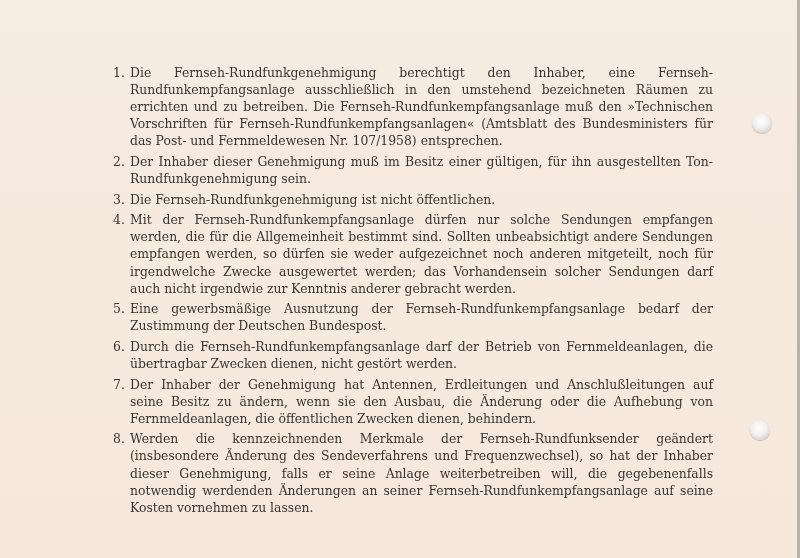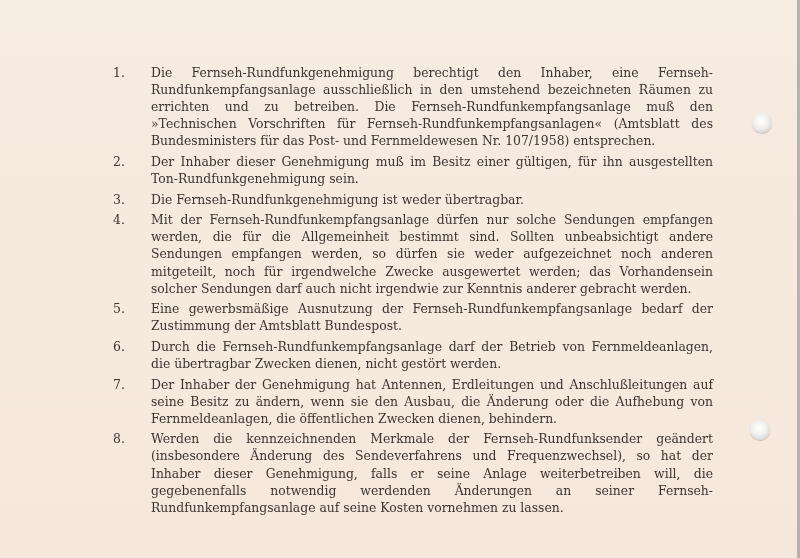--- a/index.html
+++ b/index.html
@@ -23,50 +23,50 @@
   }
   .list {
     position: absolute; left: 113px; top: 64px; width: 600px;
     margin: 0; padding: 0; list-style: none;
     font-family: "DejaVu Serif", serif;
     font-size: 12.4px; line-height: 17.1px;
     color: #3b3431;
   }
   .item { display: flex; margin-bottom: 3.5px; }
   .num { width: 17px; flex: none; }
-  .text { flex: 1; text-align: justify; margin-left: 21px; }
+  .text { flex: 1; text-align: justify; }
 </style>
 </head>
 <body>
 
 <div class="page">
   <div class="edge-right"></div>
   <div class="hole" style="left:752px; top:113px;"></div>
   <div class="hole" style="left:750px; top:420px;"></div>
 
   <ol class="list">
     <li class="item">
       <span class="num">1.</span>
       <span class="text">Die Fernseh-Rundfunkgenehmigung berechtigt den Inhaber, eine Fernseh-Rundfunkempfangsanlage ausschließlich in den umstehend bezeichneten Räumen zu errichten und zu betreiben. Die Fernseh-Rundfunkempfangsanlage muß den »Technischen Vorschriften für Fernseh-Rundfunkempfangsanlagen« (Amtsblatt des Bundesministers für das Post- und Fernmeldewesen Nr. 107/1958) entsprechen.</span>
     </li>
     <li class="item">
       <span class="num">2.</span>
       <span class="text">Der Inhaber dieser Genehmigung muß im Besitz einer gültigen, für ihn ausgestellten Ton-Rundfunkgenehmigung sein.</span>
     </li>
     <li class="item">
       <span class="num">3.</span>
-      <span class="text">Die Fernseh-Rundfunkgenehmigung ist weder übertragbar.</span>
+      <span class="text">Die Fernseh-Rundfunkgenehmigung ist nicht öffentlichen.</span>
     </li>
     <li class="item">
       <span class="num">4.</span>
       <span class="text">Mit der Fernseh-Rundfunkempfangsanlage dürfen nur solche Sendungen empfangen werden, die für die Allgemeinheit bestimmt sind. Sollten unbeabsichtigt andere Sendungen empfangen werden, so dürfen sie weder aufgezeichnet noch anderen mitgeteilt, noch für irgendwelche Zwecke ausgewertet werden; das Vorhandensein solcher Sendungen darf auch nicht irgendwie zur Kenntnis anderer gebracht werden.</span>
     </li>
     <li class="item">
       <span class="num">5.</span>
-      <span class="text">Eine gewerbsmäßige Ausnutzung der Fernseh-Rundfunkempfangsanlage bedarf der Zustimmung der Amtsblatt Bundespost.</span>
+      <span class="text">Eine gewerbsmäßige Ausnutzung der Fernseh-Rundfunkempfangsanlage bedarf der Zustimmung der Deutschen Bundespost.</span>
     </li>
     <li class="item">
       <span class="num">6.</span>
       <span class="text">Durch die Fernseh-Rundfunkempfangsanlage darf der Betrieb von Fernmeldeanlagen, die übertragbar Zwecken dienen, nicht gestört werden.</span>
     </li>
     <li class="item">
       <span class="num">7.</span>
       <span class="text">Der Inhaber der Genehmigung hat Antennen, Erdleitungen und Anschlußleitungen auf seine Besitz zu ändern, wenn sie den Ausbau, die Änderung oder die Aufhebung von Fernmeldeanlagen, die öffentlichen Zwecken dienen, behindern.</span>
     </li>
     <li class="item">

